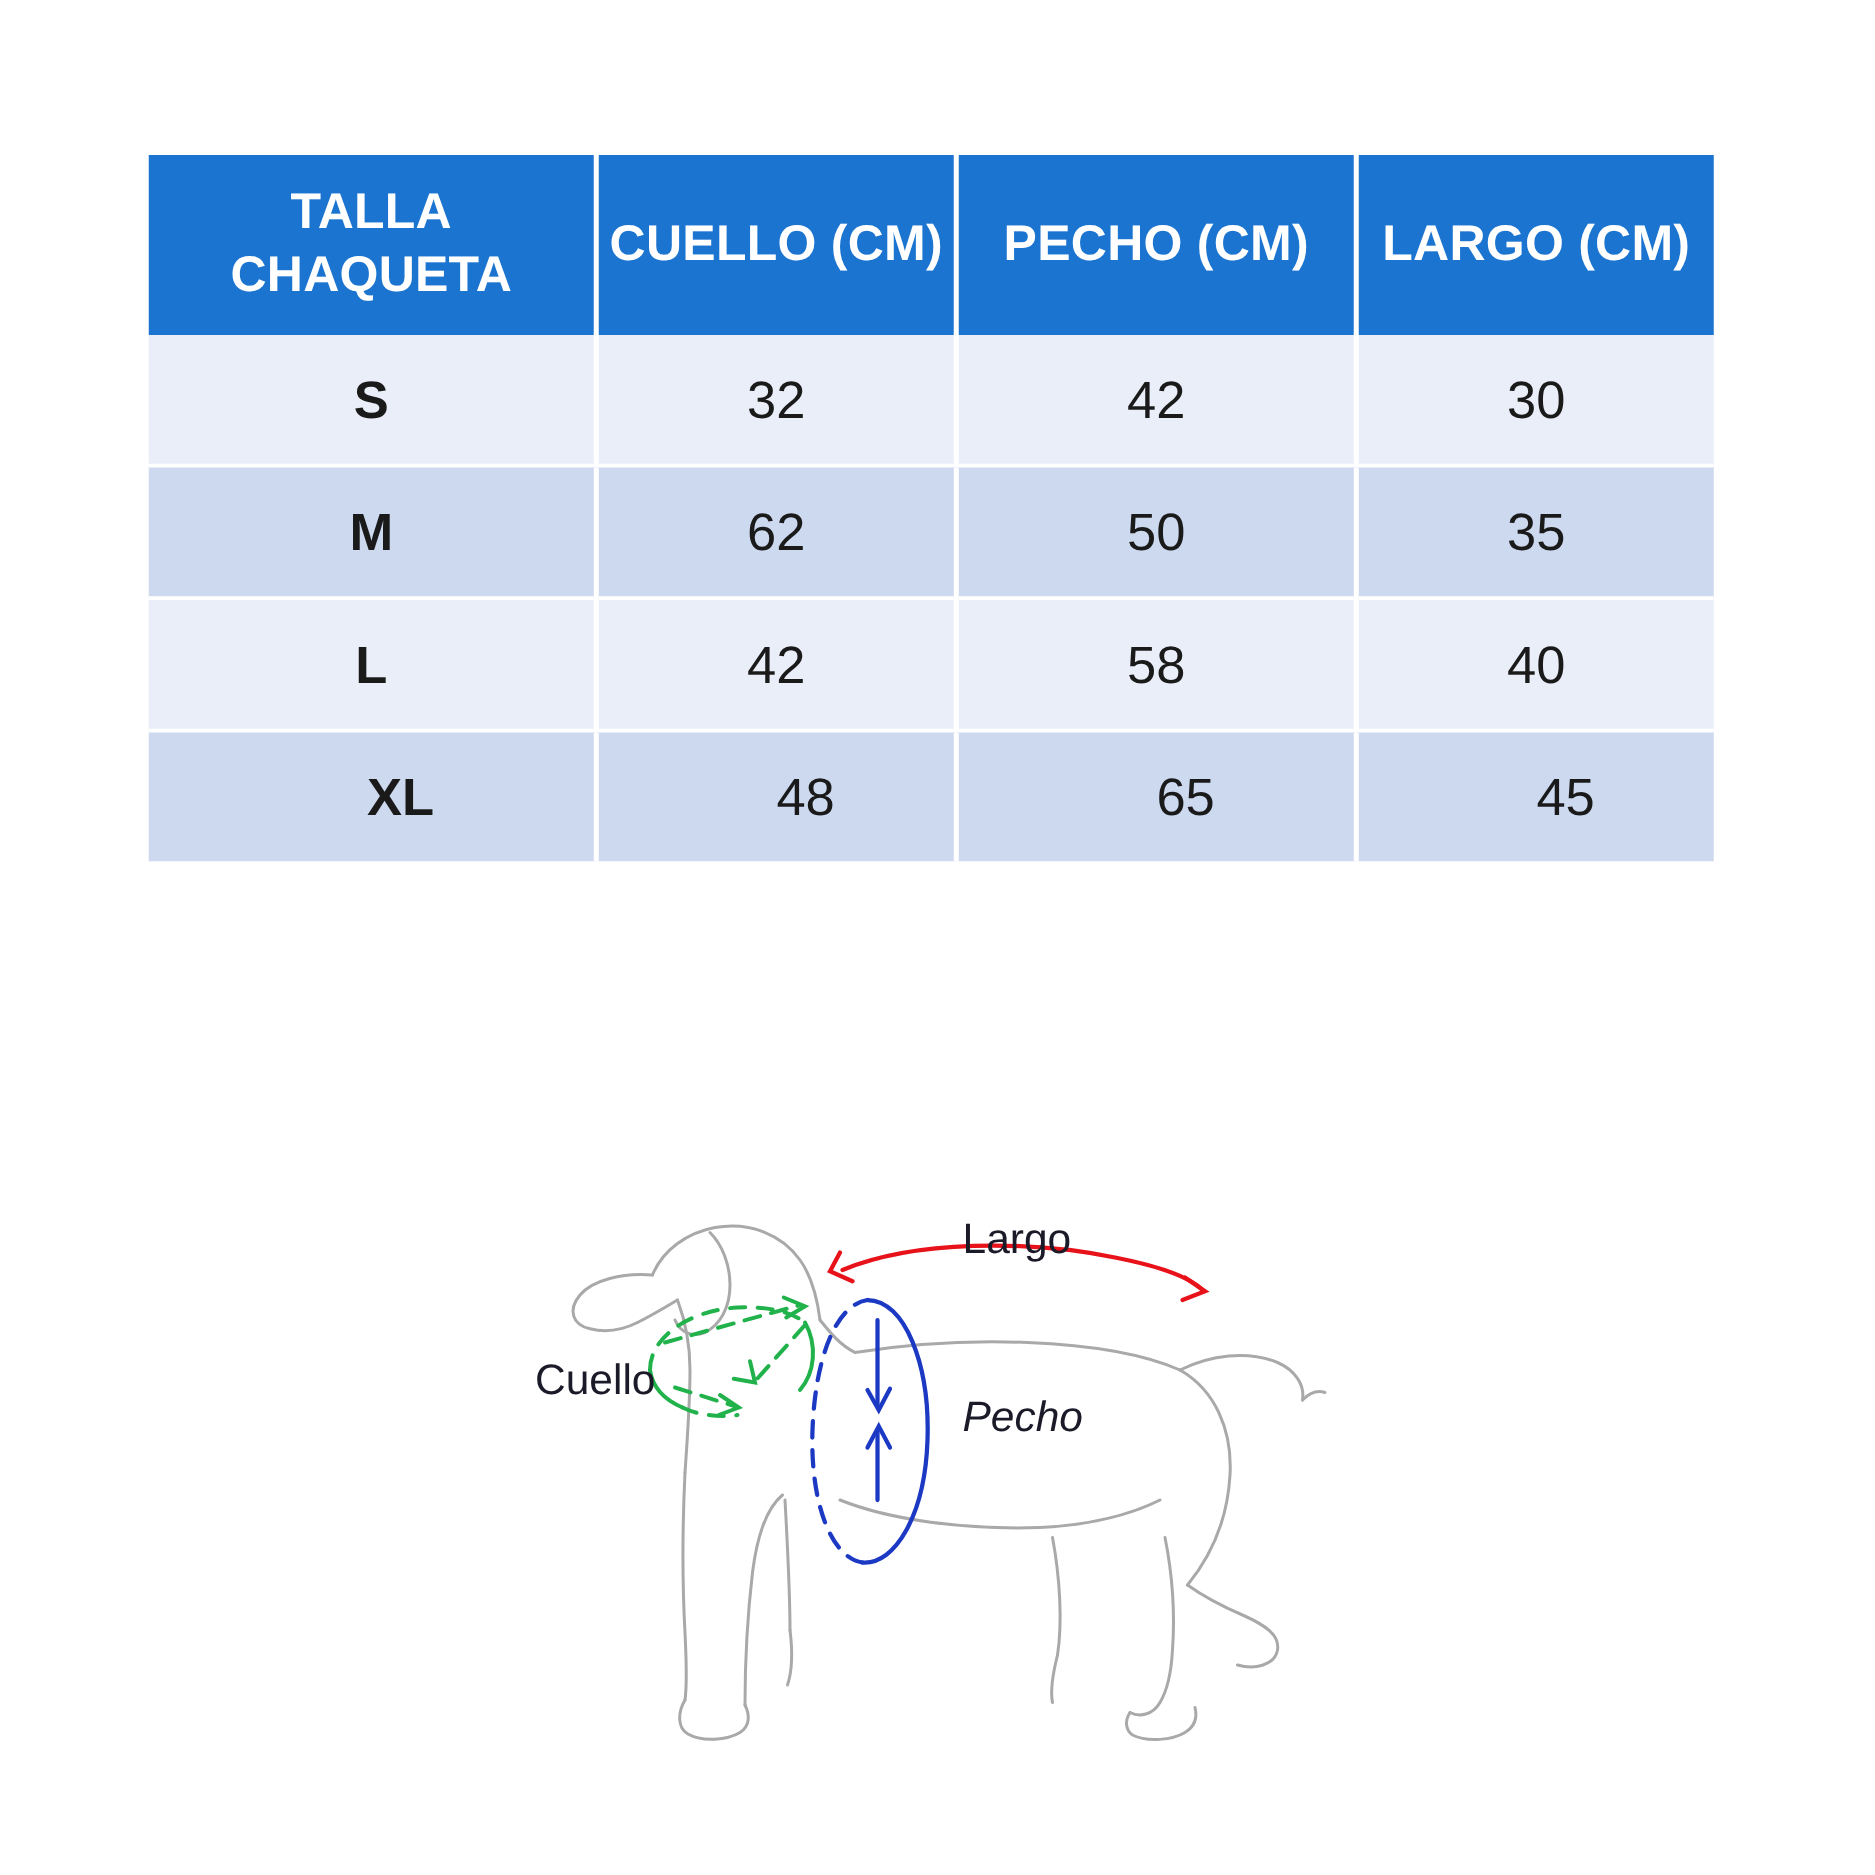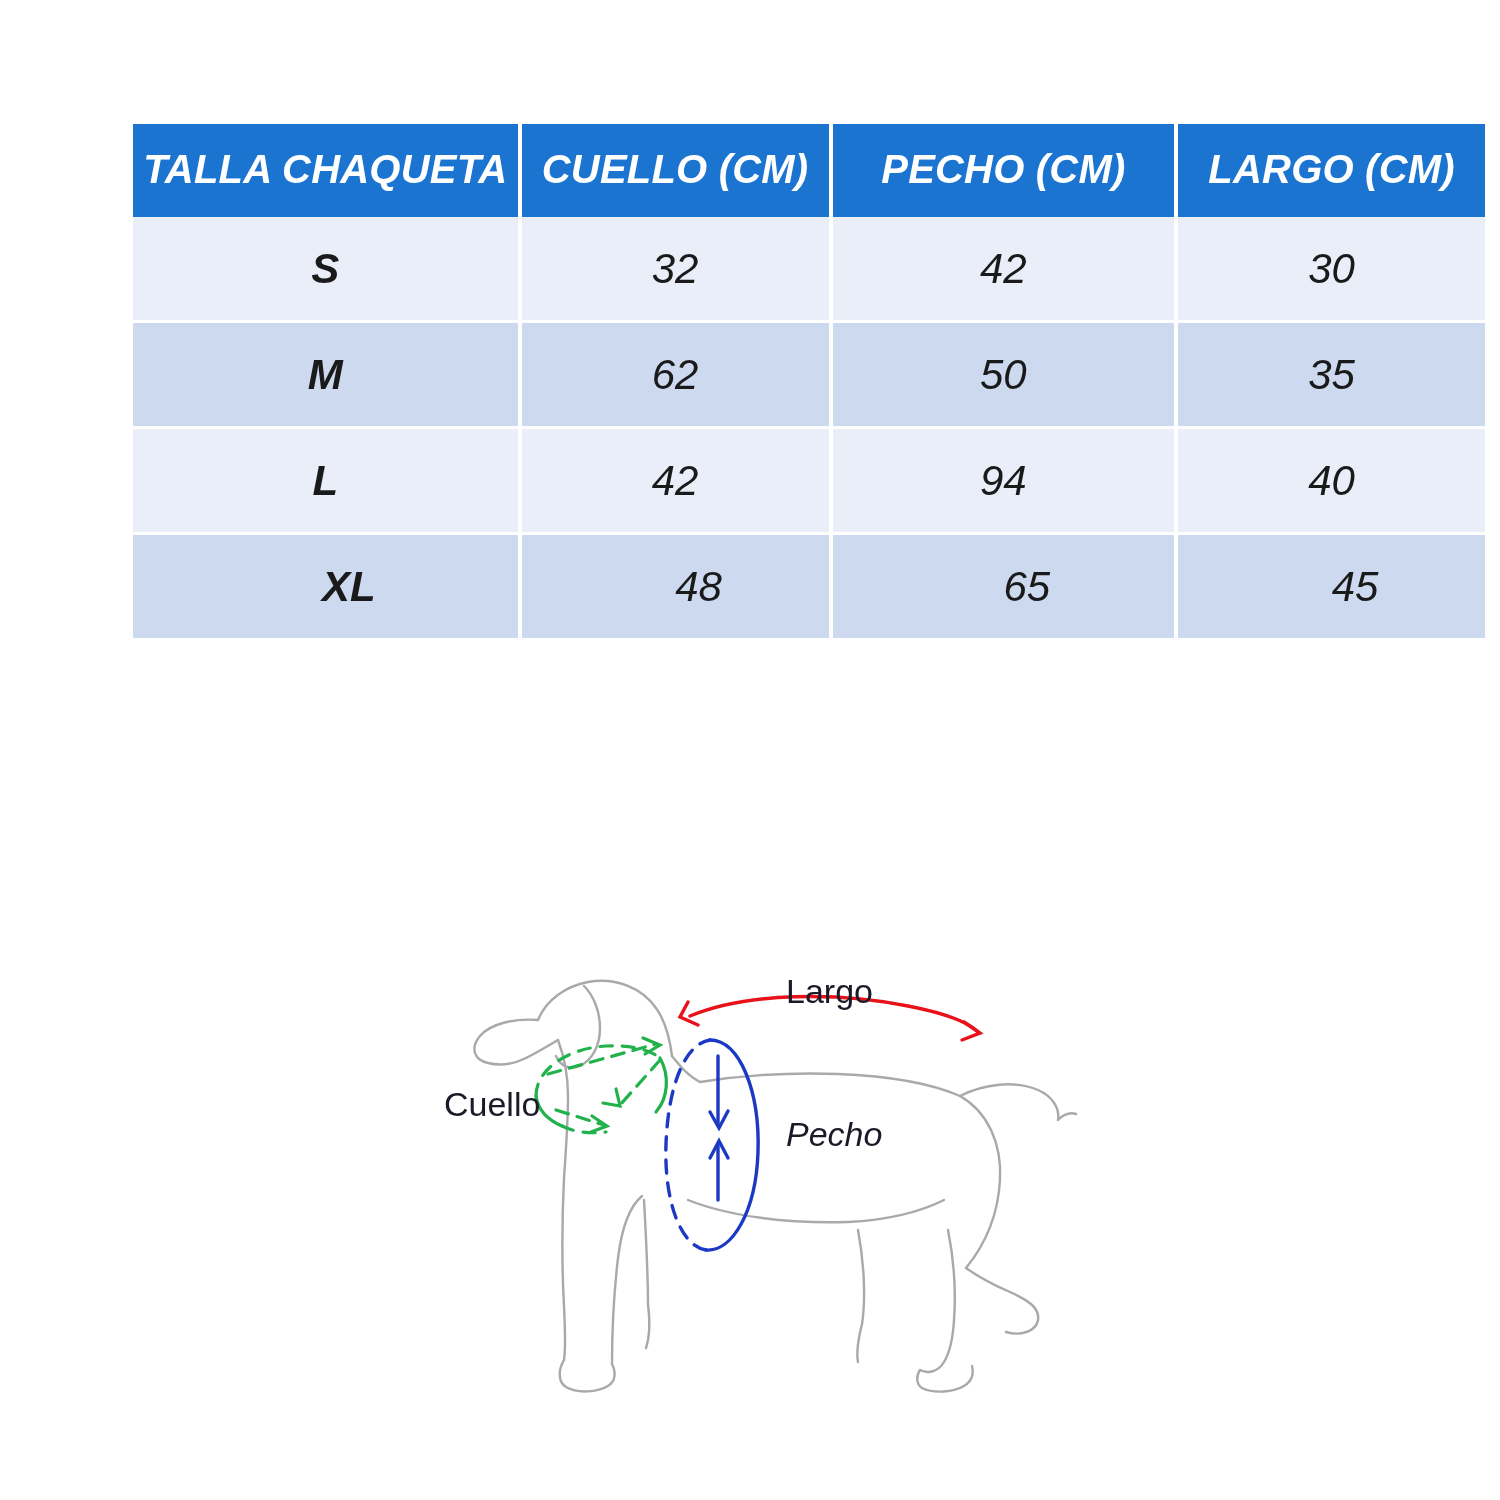--- a/index.html
+++ b/index.html
@@ -12,24 +12,23 @@
     height: 1500px;
     font-family: "Liberation Sans", sans-serif;
     color: #111111;
     position: relative;
     overflow: hidden;
   }
 
   
   .table-wrap {
     position: absolute;
-    left: 133px;
+    left: 119px;
     top: 124px;
-    width: 1352px;
-    font-style: italic;
+    width: 1252px;
   }
   table.size-table {
     border-collapse: collapse;
     width: 100%;
     table-layout: fixed;
   }
   table.size-table col.c0 { width: 358px; }
   table.size-table col.c1 { width: 288px; }
   table.size-table col.c2 { width: 320px; }
   table.size-table col.c3 { width: 286px; }
@@ -60,21 +59,21 @@
   table.size-table tbody td:last-child { border-right: none; }
   table.size-table tbody tr:last-child td { border-bottom: none; padding-left: 48px; }
 
   table.size-table tbody tr.odd td { background: #ccd9ef; }
   table.size-table tbody tr.even td { background: #e9eef8; }
   table.size-table tbody td.size-cell { font-weight: bold; }
 
   
   .diagram {
     position: absolute;
-    left: 388px;
+    left: 372px;
     top: 900px;
     width: 830px;
     height: 530px;
   }
   .diagram svg { display: block; }
 
   .lbl {
     position: absolute;
     font-size: 34px;
     color: #1a1a28;
@@ -113,21 +112,21 @@
       </tr>
       <tr class="odd">
         <td class="size-cell">M</td>
         <td>62</td>
         <td>50</td>
         <td>35</td>
       </tr>
       <tr class="even">
         <td class="size-cell">L</td>
         <td>42</td>
-        <td>94</td>
+        <td>58</td>
         <td>40</td>
       </tr>
       <tr class="odd">
         <td class="size-cell">XL</td>
         <td>48</td>
         <td>65</td>
         <td>45</td>
       </tr>
     </tbody>
   </table>

